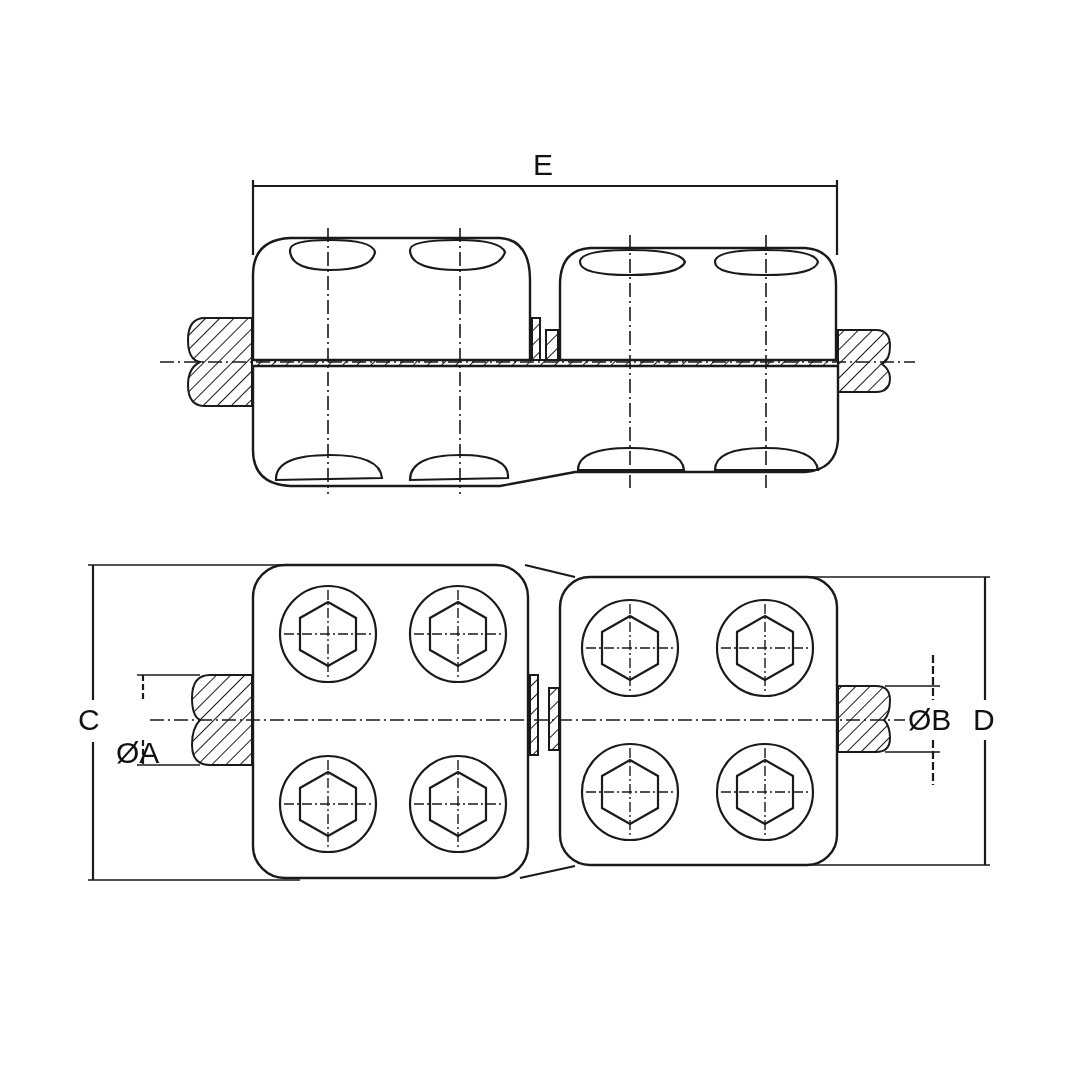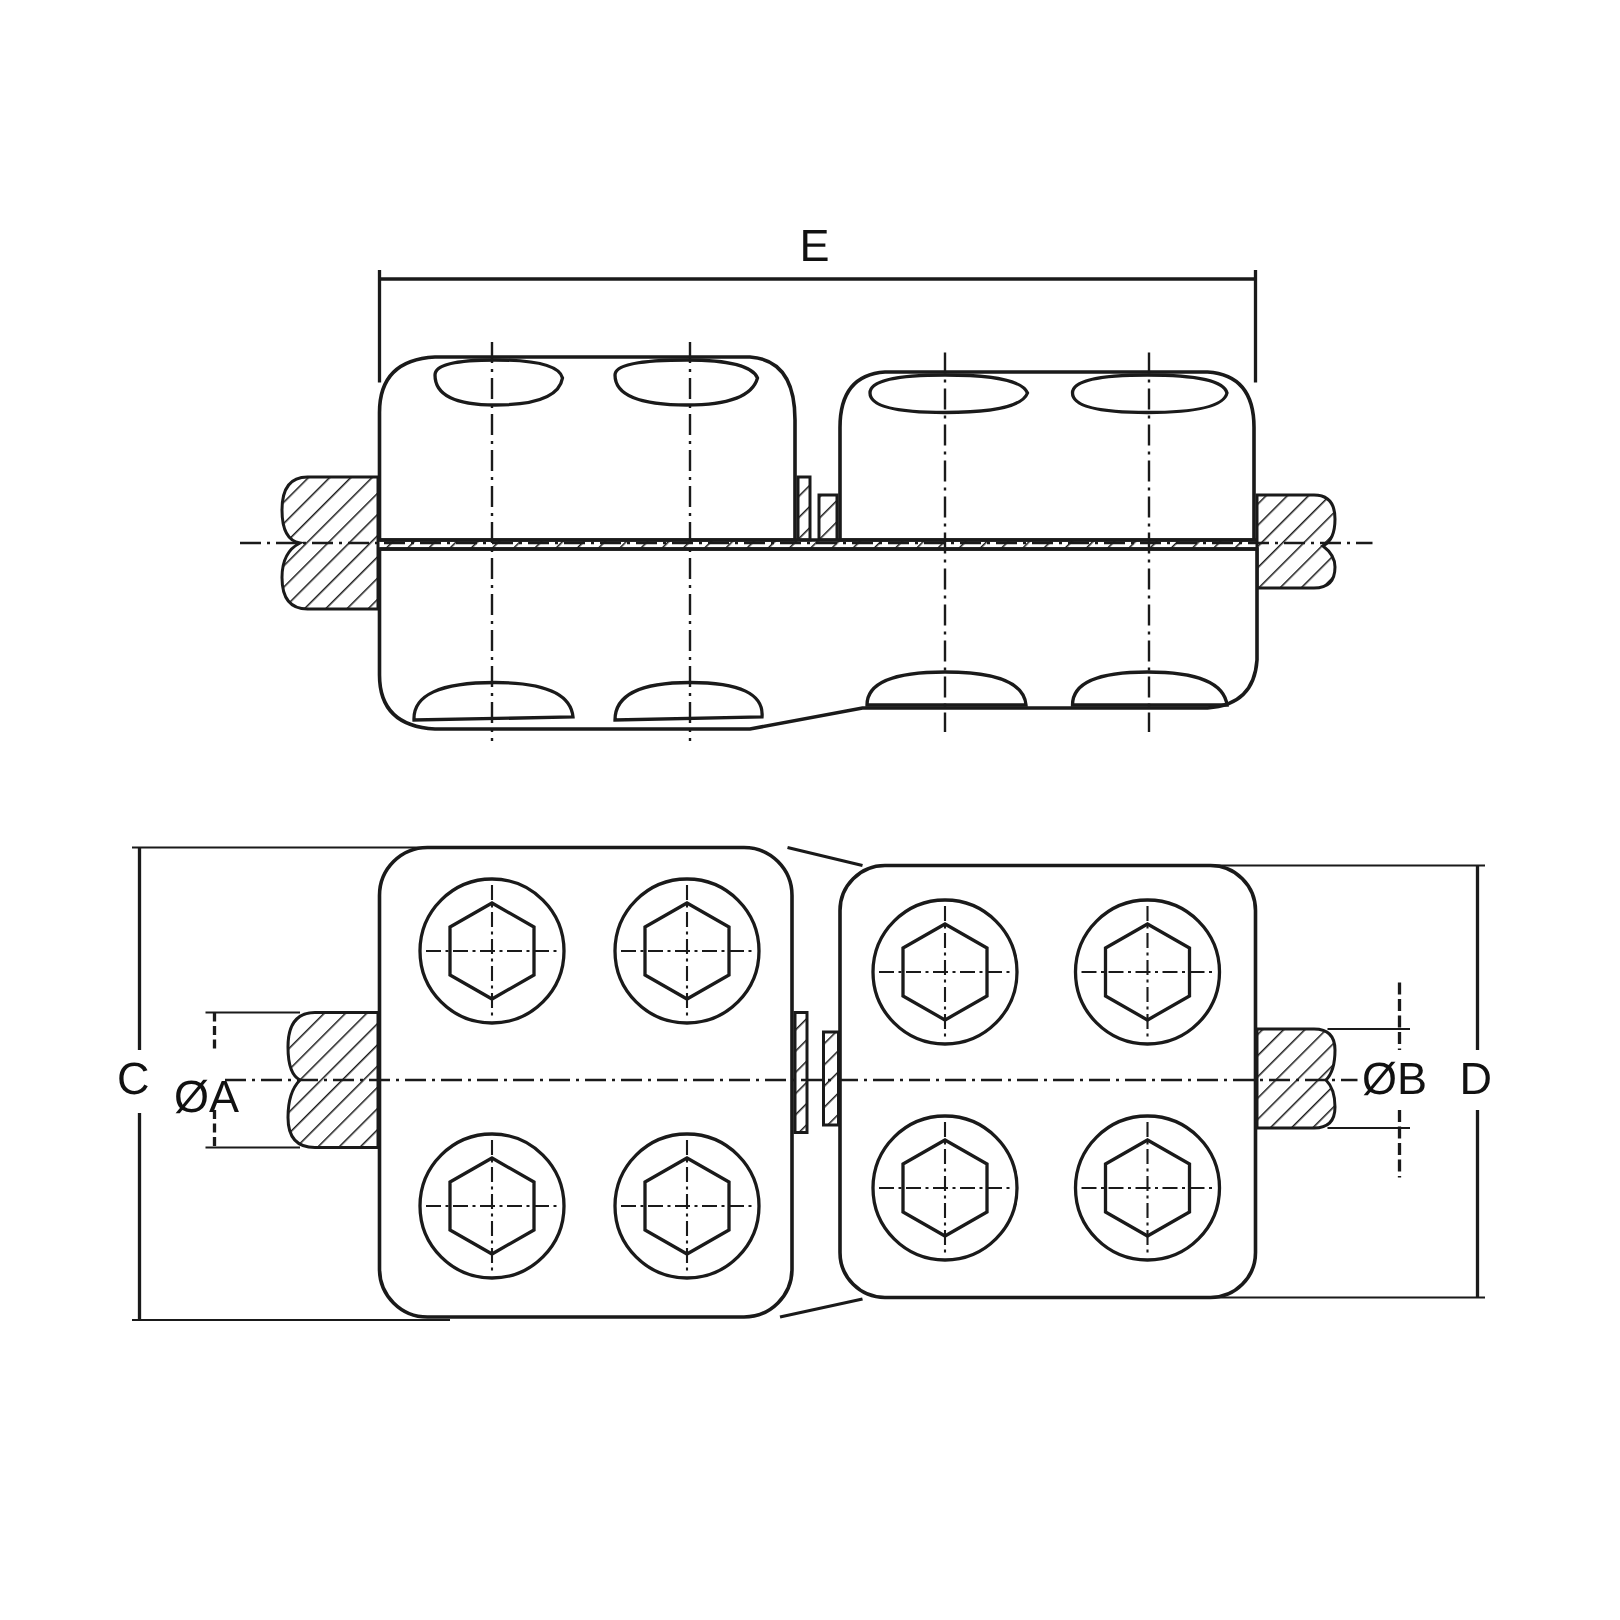--- a/index.html
+++ b/index.html
@@ -123,16 +123,16 @@
     <use href="#bolt" x="458" y="804"></use>
     <use href="#bolt" x="630" y="648"></use>
     <use href="#bolt" x="765" y="648"></use>
     <use href="#bolt" x="630" y="792"></use>
     <use href="#bolt" x="765" y="792"></use>
   </g>
 </svg>
 
 <span class="lbl" style="left:533px;top:150px;">E</span>
 <span class="lbl" style="left:78px;top:705px;">C</span>
-<span class="lbl" style="left:116px;top:717px;">ØA</span>
+<span class="lbl" style="left:116px;top:738px;">ØA</span>
 <span class="lbl" style="left:908px;top:705px;">ØB</span>
 <span class="lbl" style="left:973px;top:705px;">D</span>
 </div>
 
 </body></html>

